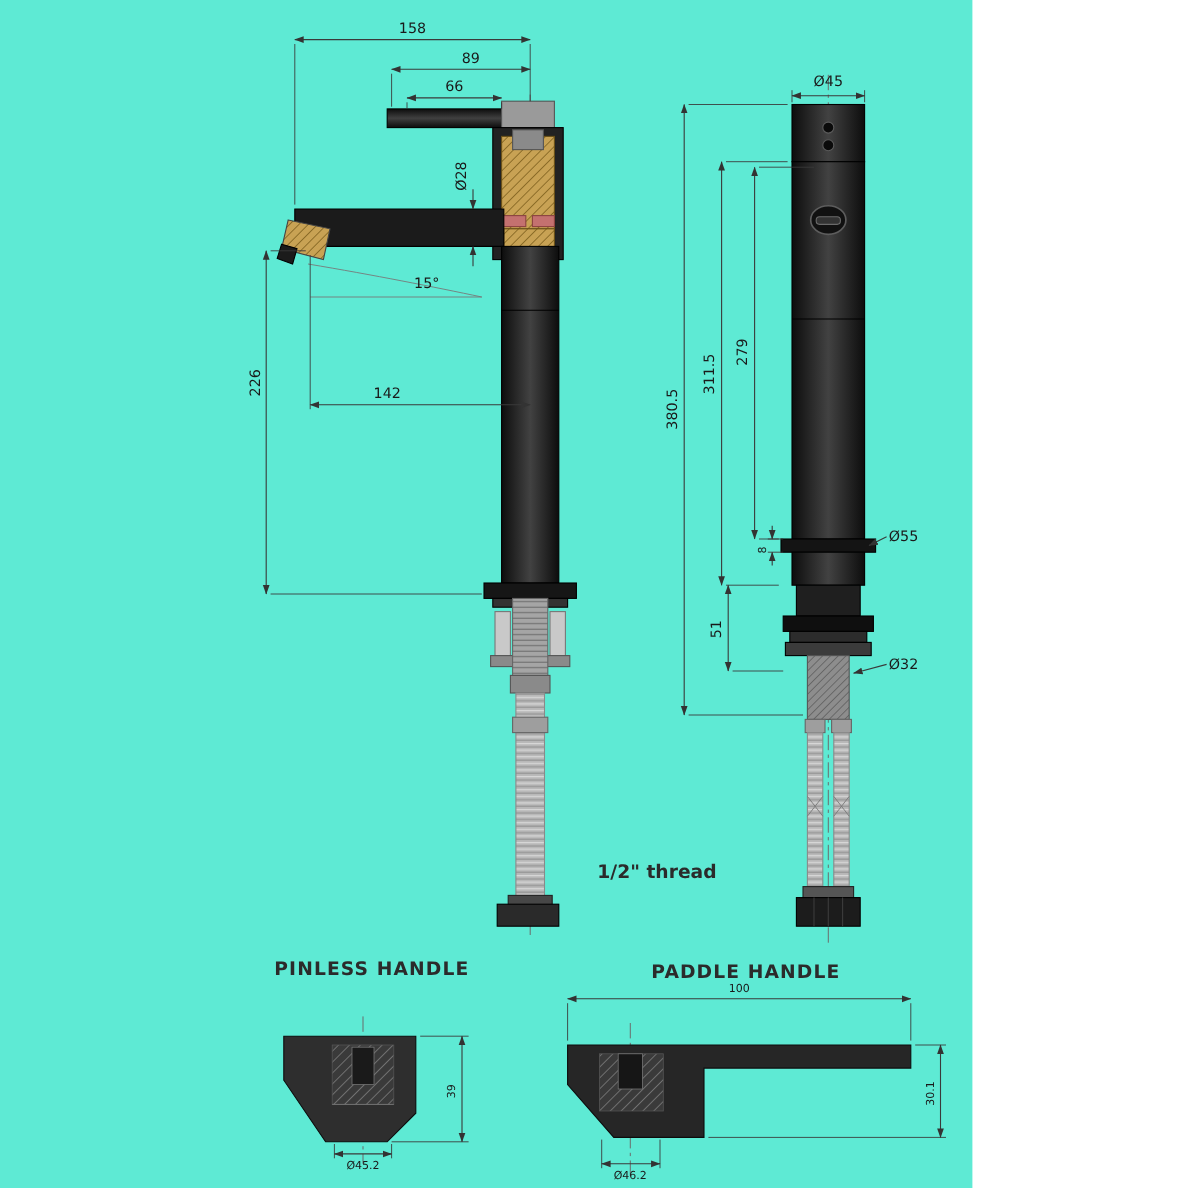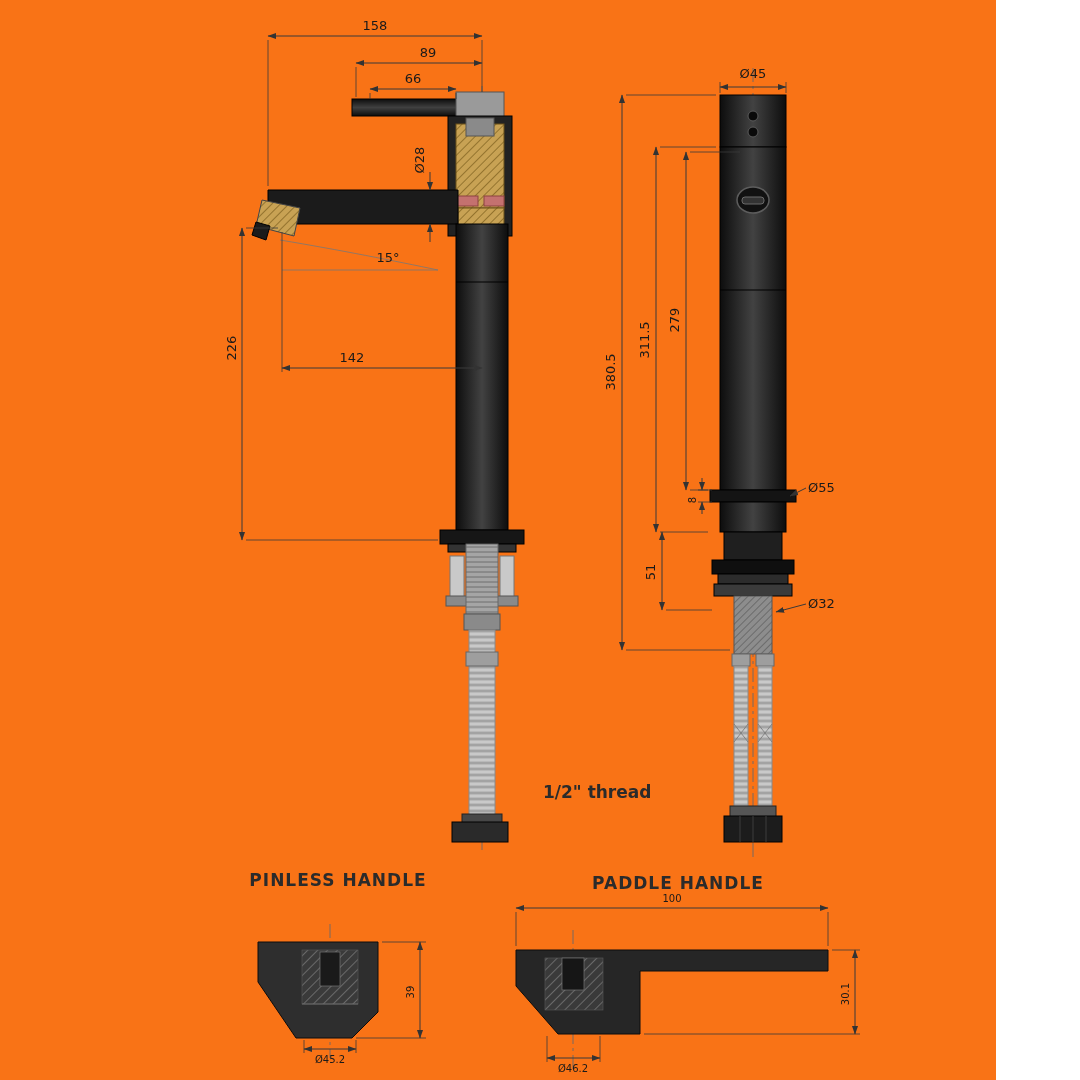--- a/index.html
+++ b/index.html
@@ -1,16 +1,16 @@
 <!DOCTYPE html>
 <html><head>
 <meta charset="utf-8">
 <style>
   html,body{margin:0;padding:0;background:#ffffff;}
-  .stage{width:996px;height:1080px;position:relative;background:#f97316;overflow:hidden;}
+  .stage{width:884px;height:1080px;position:relative;background:#5eead4;overflow:hidden;}
   svg{display:block;}
   svg text{font-family:"DejaVu Sans",sans-serif;fill:#1a1a1a;}
   .dim{stroke:#3a3a3a;stroke-width:1;fill:none;}
   .ext{stroke:#3a3a3a;stroke-width:0.8;fill:none;}
   .cl{stroke:#6a6a6a;stroke-width:0.9;stroke-dasharray:14 4 3 4;fill:none;}
   .thin{stroke:#777;stroke-width:0.8;fill:none;}
   .dim-t{font-size:13px;}
   .dim-s{font-size:10px;}
   .head{font-size:17px;font-weight:bold;letter-spacing:1px;fill:#2b2b2b;}
   .note{font-size:17px;font-weight:bold;fill:#2b2b2b;}

